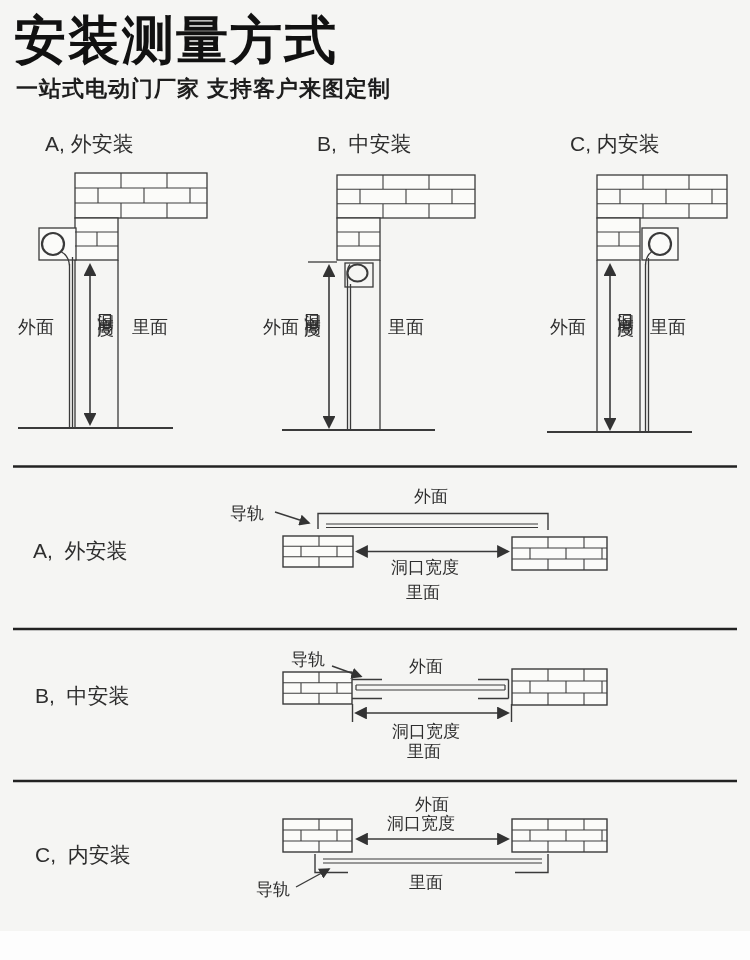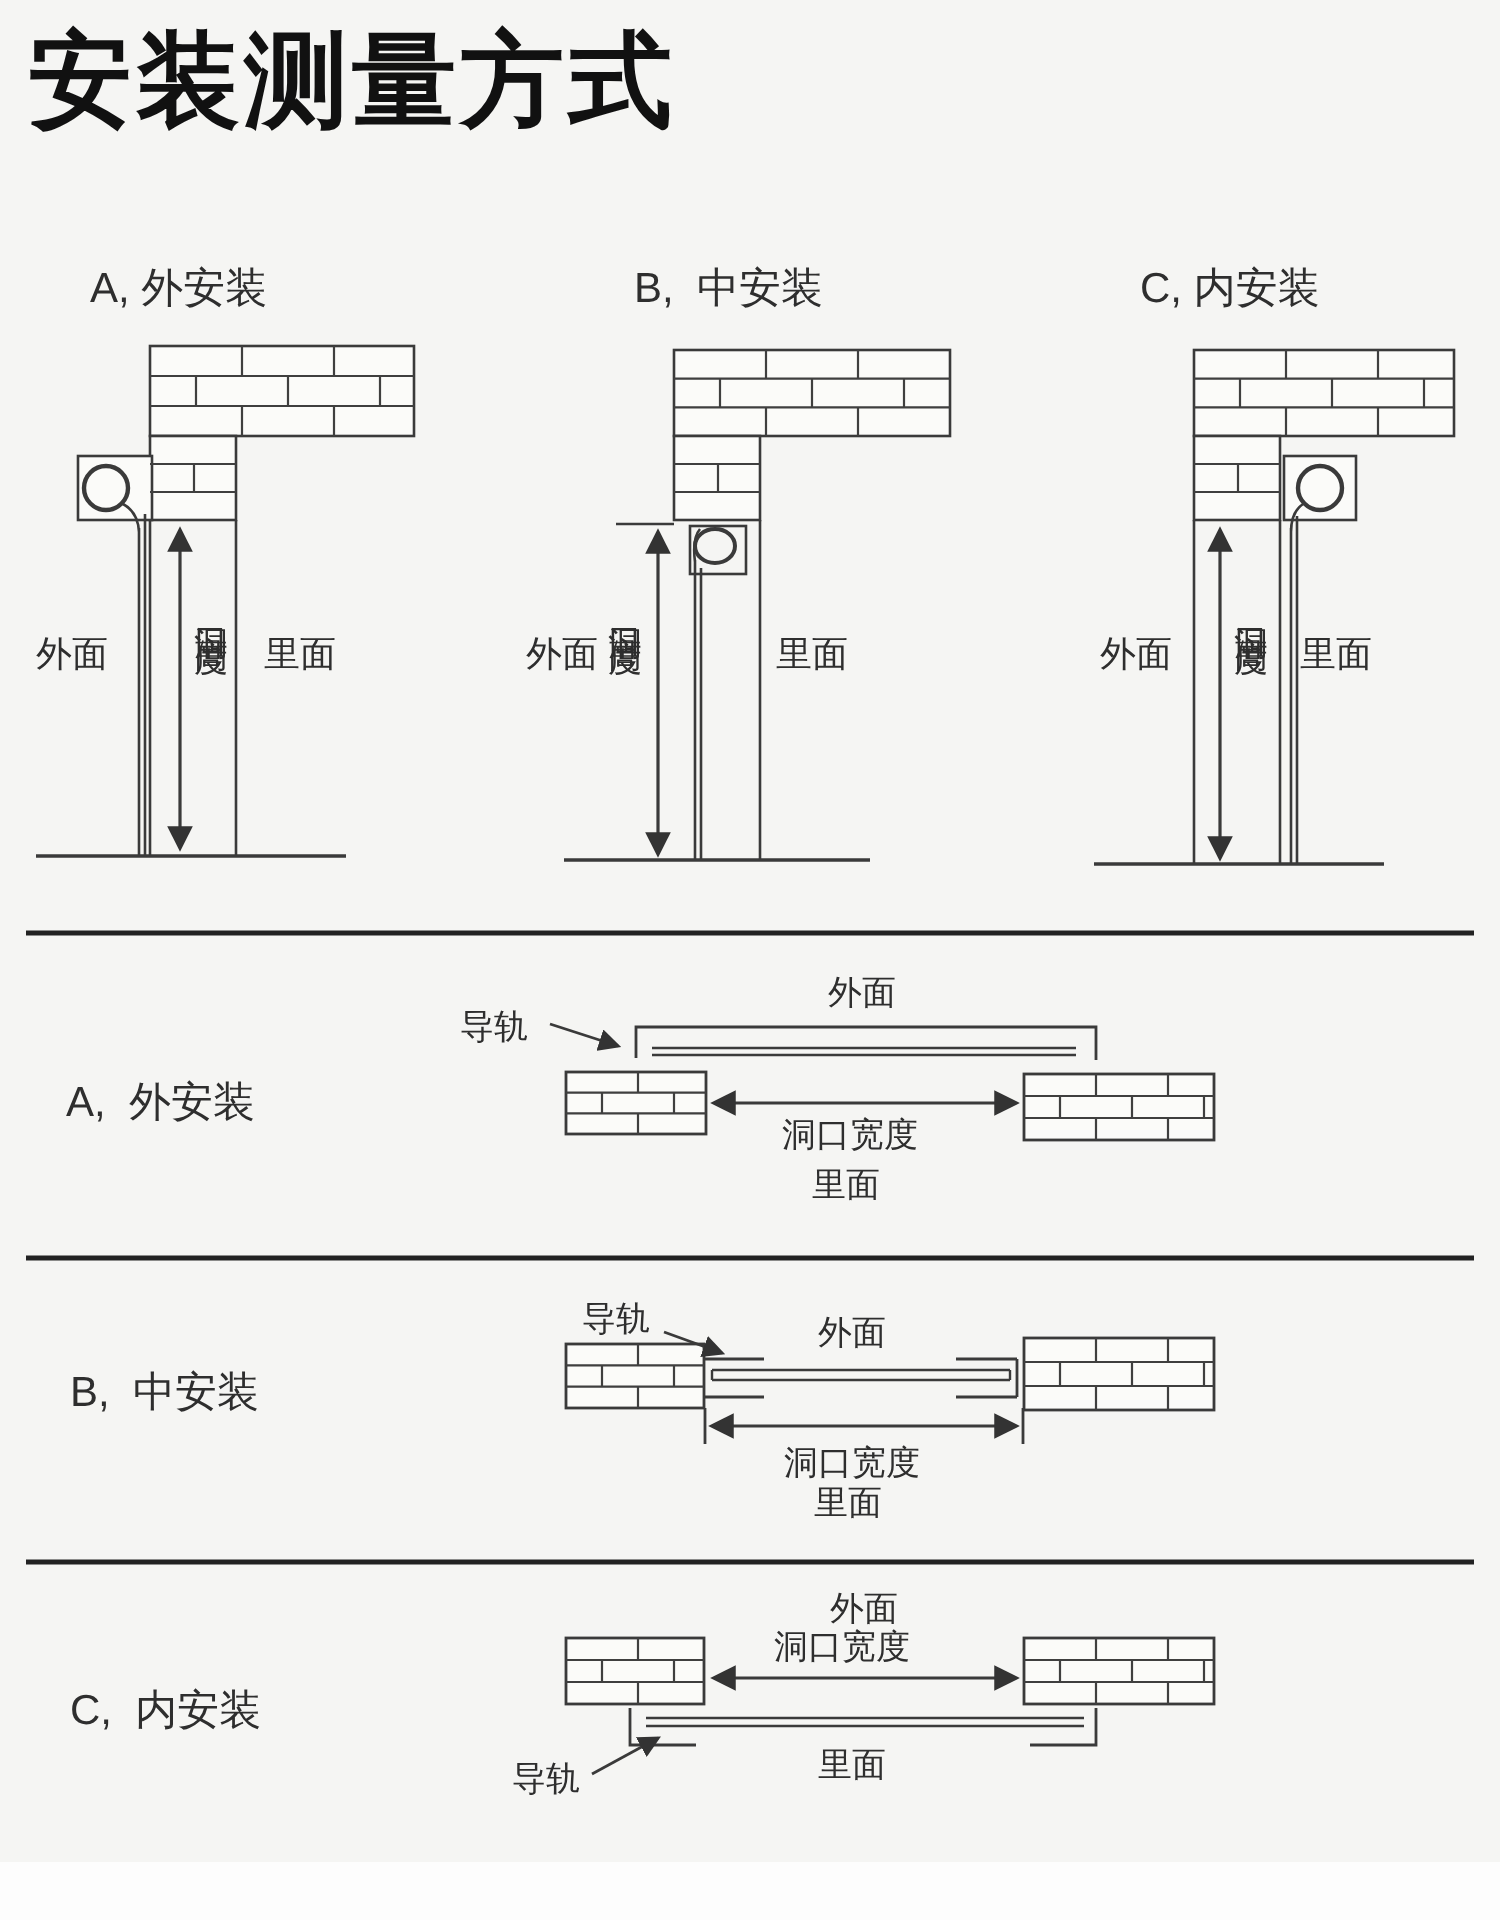--- a/index.html
+++ b/index.html
@@ -105,20 +105,21 @@
       <line x1="357" y1="839" x2="508" y2="839" stroke-width="1.6" marker-start="url(#ar)" marker-end="url(#ar)"></line>
       <line x1="296" y1="887" x2="329" y2="869" stroke-width="1.4" marker-end="url(#ar)"></line>
     </g>
 
     <g id="bricks">
         <path d="M75 188.0H207M75 203.0H207M121 173.0V188.0M167 173.0V188.0M98 188.0V203.0M144 188.0V203.0M190 188.0V203.0M121 203.0V218.0M167 203.0V218.0M75 232.0H118M75 246.0H118M97 232.0V246.0M337 189.3H475M337 203.7H475M383 175.0V189.3M429 175.0V189.3M360 189.3V203.7M406 189.3V203.7M452 189.3V203.7M383 203.7V218.0M429 203.7V218.0M337 232.0H380M337 246.0H380M359 232.0V246.0M597 189.3H727M597 203.7H727M643 175.0V189.3M689 175.0V189.3M620 189.3V203.7M666 189.3V203.7M712 189.3V203.7M643 203.7V218.0M689 203.7V218.0M597 232.0H640M597 246.0H640M619 232.0V246.0M283 546.3H353M283 556.7H353M319 536.0V546.3M301 546.3V556.7M337 546.3V556.7M319 556.7V567.0M512 548.0H607M512 559.0H607M548 537.0V548.0M584 537.0V548.0M530 548.0V559.0M566 548.0V559.0M602 548.0V559.0M548 559.0V570.0M584 559.0V570.0M283 682.7H352M283 693.3H352M319 672.0V682.7M301 682.7V693.3M337 682.7V693.3M319 693.3V704.0M512 681.0H607M512 693.0H607M548 669.0V681.0M584 669.0V681.0M530 681.0V693.0M566 681.0V693.0M602 681.0V693.0M548 693.0V705.0M584 693.0V705.0M283 830.0H352M283 841.0H352M319 819.0V830.0M301 830.0V841.0M337 830.0V841.0M319 841.0V852.0M512 830.0H607M512 841.0H607M548 819.0V830.0M584 819.0V830.0M530 830.0V841.0M566 830.0V841.0M602 830.0V841.0M548 841.0V852.0M584 841.0V852.0" stroke="#3f3f3f" stroke-width="1.1" fill="none"></path>
       </g>
   </svg>
 
   <div id="title" class="abs">安装测量方式</div>
+  <div id="subtitle" class="abs">一站式电动门厂家 支持客户来图定制</div>
 
   <div class="abs sec-title" style="left:45px;top:130px">A, 外安装</div>
   <div class="abs sec-title" style="left:317px;top:130px">B,  中安装</div>
   <div class="abs sec-title" style="left:570px;top:130px">C, 内安装</div>
 
   <div class="abs lbl" style="left:18px;top:315px">外面</div>
   <div class="abs lbl" style="left:132px;top:315px">里面</div>
   <div class="abs vtext" style="left:94px;top:300px">洞口高度</div>
 
   <div class="abs lbl" style="left:263px;top:315px">外面</div>

